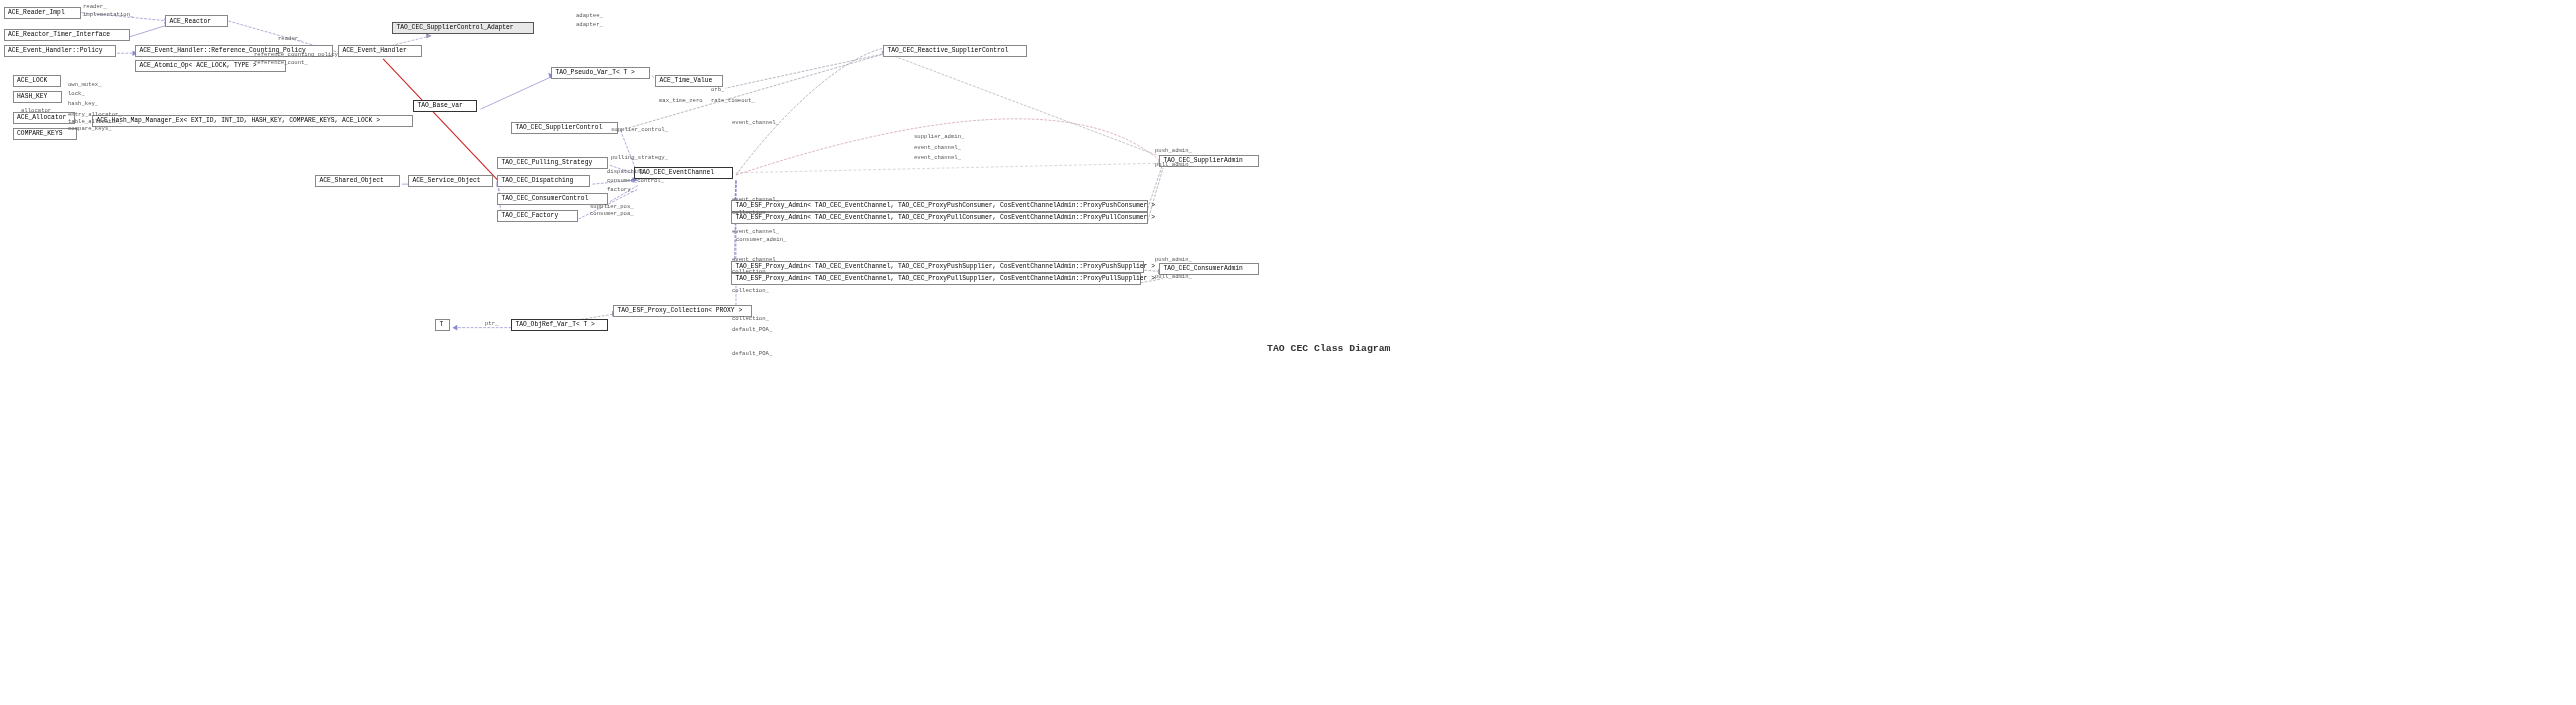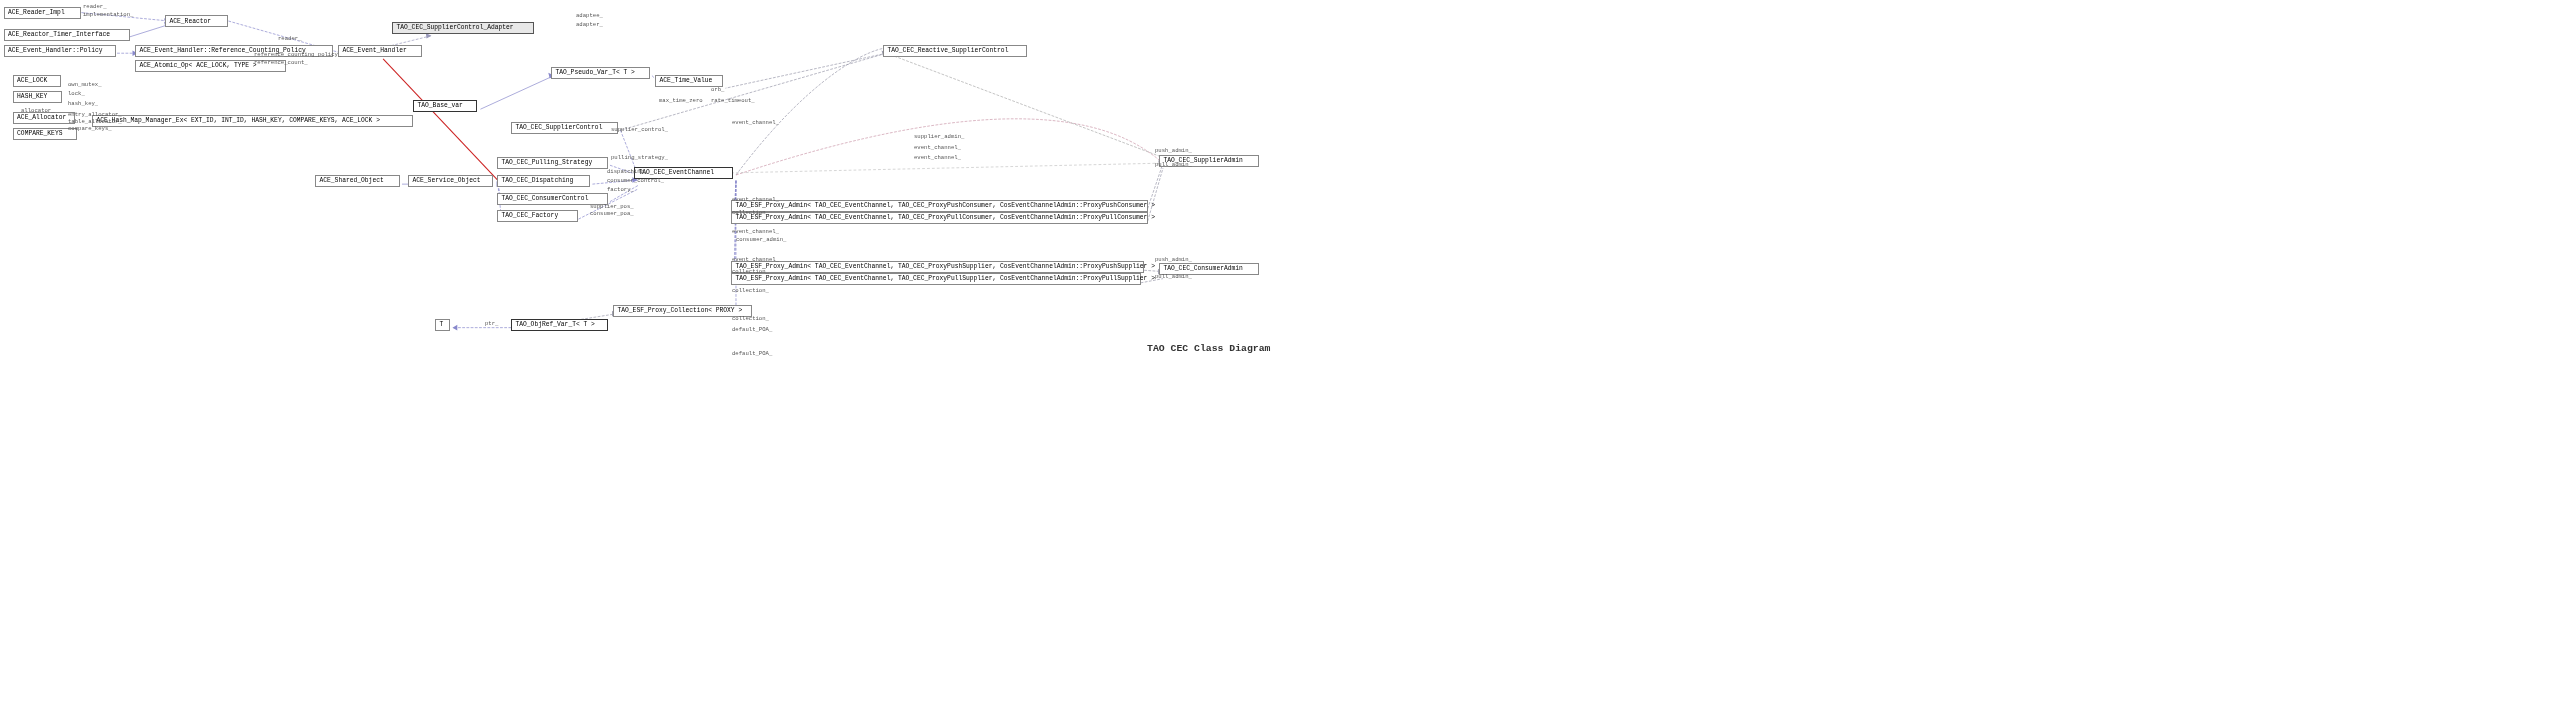--- a/index.html
+++ b/index.html
@@ -317,18 +317,18 @@
   <div class="edge-label" style="left:485px;top:320px;">ptr_</div>
   <div class="edge-label" style="left:1155px;top:147px;">push_admin_</div>
   <div class="edge-label" style="left:1155px;top:161px;">pull_admin_</div>
   <div class="edge-label" style="left:914px;top:133px;">supplier_admin_</div>
   <div class="edge-label" style="left:914px;top:144px;">event_channel_</div>
   <div class="edge-label" style="left:914px;top:154px;">event_channel_</div>
   <div class="edge-label" style="left:1155px;top:256px;">push_admin_</div>
   <div class="edge-label" style="left:1155px;top:273px;">pull_admin_</div>
   <div class="edge-label" style="left:732px;top:287px;">collection_</div>
 
-  <div style="position:absolute;left:1147px;top:343px;font-family:'Courier New',monospace;font-size:9.8px;font-weight:bold;color:#333;">
+  <div style="position:absolute;left:1267px;top:343px;font-family:'Courier New',monospace;font-size:9.8px;font-weight:bold;color:#333;">
     <span>TAO CEC Class Diagram</span>
   </div>
 
 </div>
 
 
 </body></html>

